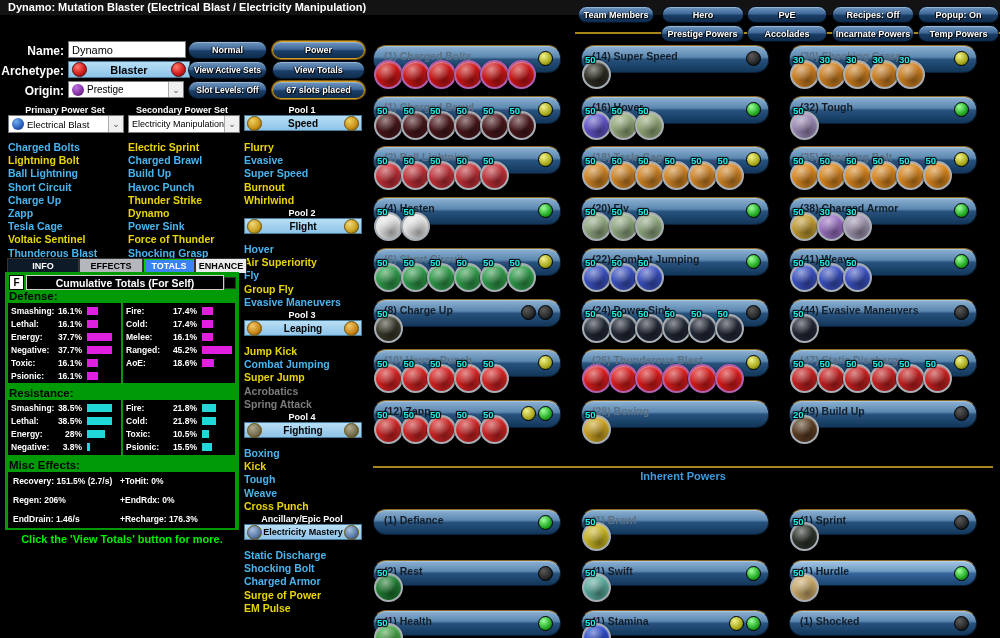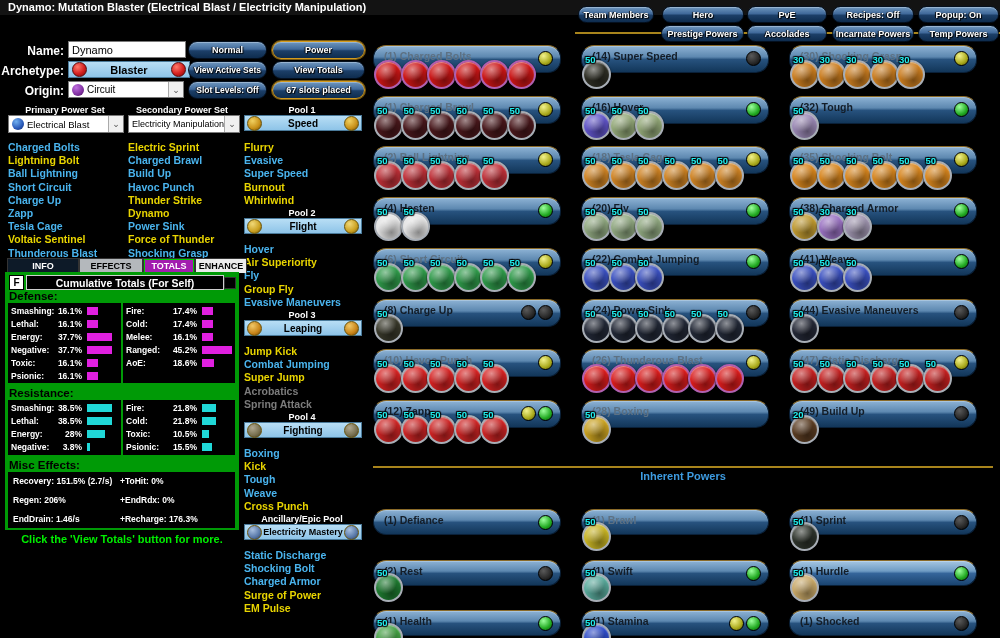--- a/index.html
+++ b/index.html
@@ -117,21 +117,21 @@
   <span class="redic"></span>
   <span class="name">Blaster</span>
   <span class="redic"></span>
 </div>
 <div class="abs btn" style="left:188px;top:61px;width:77px;height:16px;font-size:8.5px;">View Active Sets</div>
 <div class="abs btn" style="left:272px;top:61px;width:91px;height:16px;">View Totals</div>
 
 <div class="abs flabel" style="left:0;top:84px;width:64px;">Origin:</div>
 <div class="abs ddbox" style="left:68px;top:81px;width:114px;height:15px;">
   <span class="ic" style="background:radial-gradient(circle at 35% 30%,#c070e0,#8030a0 60%,#401050);"></span>
-  <span class="txt" style="font-weight:normal;">Circuit</span>
+  <span class="txt" style="font-weight:normal;">Prestige</span>
   <span class="arrow">⌄</span>
 </div>
 <div class="abs btn" style="left:188px;top:81px;width:77px;height:16px;font-size:8.5px;">Slot Levels: Off</div>
 <div class="abs btn sel" style="left:272px;top:81px;width:91px;height:16px;">67 slots placed</div>
 
 <div class="abs colhead" style="left:0;top:105px;width:130px;">Primary Power Set</div>
 <div class="abs ddbox" style="left:8px;top:115px;width:114px;height:16px;">
   <span class="ic" style="background:radial-gradient(circle at 35% 30%,#70b0f0,#2858b8 60%,#102860);"></span>
   <span class="txt" style="font-weight:normal;font-size:9.5px;">Electrical Blast</span>
   <span class="arrow">⌄</span>
@@ -230,21 +230,21 @@
       <div class="p-taken">Charged Armor</div>
       <div class="p-avail">Surge of Power</div>
       <div class="p-avail">EM Pulse</div>
     </div>
   </div>
 
 <div id="tpanel" class="abs">
   <div class="tabs" id="tabbar">
       <div class="tab" style="background: rgb(13, 26, 40); color: rgb(255, 255, 255); width: 70px; position: relative;">INFO</div>
       <div class="tab" style="background: rgb(180, 184, 188); color: rgb(0, 0, 0); width: 62px; position: relative;">EFFECTS</div>
-      <div class="tab" style="background: #a21caf; color: rgb(255, 255, 255); width: 50px; position: relative; box-shadow: rgb(0, 208, 0) 0px 0px 0px 1px inset;">TOTALS</div>
+      <div class="tab" style="background: #3b82f6; color: rgb(255, 255, 255); width: 50px; position: relative; box-shadow: rgb(0, 208, 0) 0px 0px 0px 1px inset;">TOTALS</div>
       <div class="tab" style="background: rgb(236, 236, 236); color: rgb(0, 0, 0); width: 50px; position: relative;">ENHANCE</div>
     </div>
   <div id="tbody">
     <div class="fbtn">F</div>
     <div class="cumhdr">Cumulative Totals (For Self)</div>
     <div class="cumchk"></div>
     <div class="sechdr" style="top:18px;">Defense:</div>
     <div class="statbox" id="defbox" style="top:31px;height:80px;">
         <div class="statcol c1">
           <div class="srow" style="top: 2px;">

